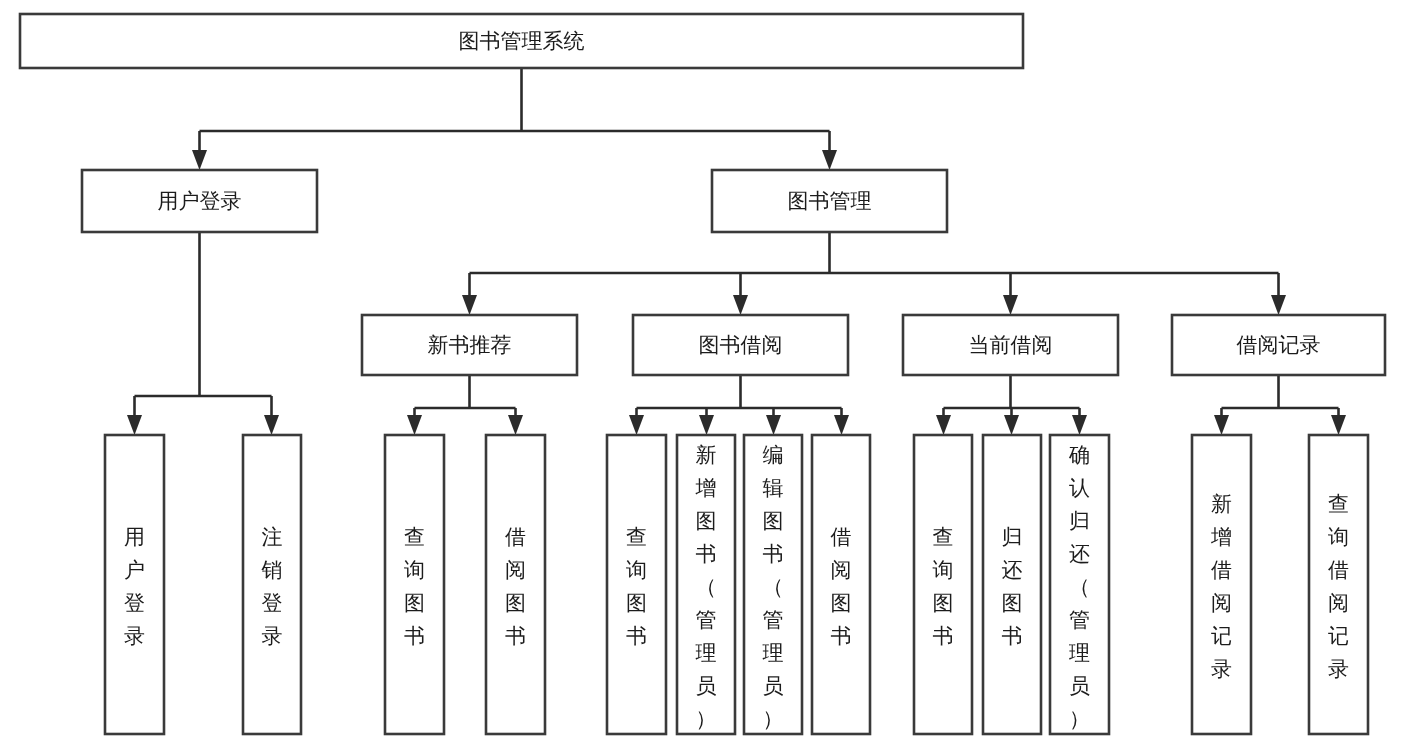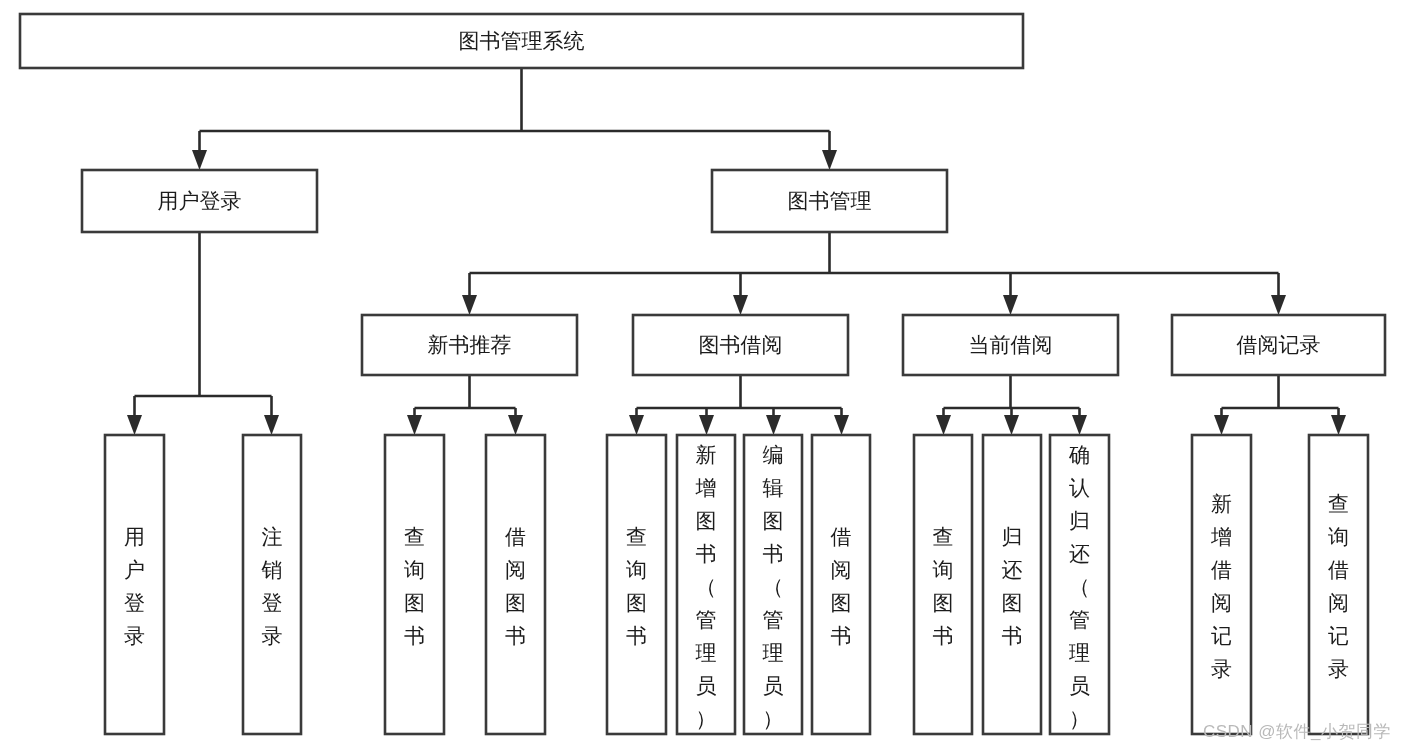--- a/index.html
+++ b/index.html
@@ -232,14 +232,13 @@
         <text class="node-label-v" x="1221.5" y="511.24"><tspan x="1221.5" y="511.24" text-anchor="middle">新</tspan><tspan x="1221.5" y="544.24" text-anchor="middle">增</tspan><tspan x="1221.5" y="577.24" text-anchor="middle">借</tspan><tspan x="1221.5" y="610.24" text-anchor="middle">阅</tspan><tspan x="1221.5" y="643.24" text-anchor="middle">记</tspan><tspan x="1221.5" y="676.24" text-anchor="middle">录</tspan></text>
       </g>
 
       <g>
         <rect class="node-box" x="1309" y="435" width="59" height="299"></rect>
         <text class="node-label-v" x="1338.5" y="511.24"><tspan x="1338.5" y="511.24" text-anchor="middle">查</tspan><tspan x="1338.5" y="544.24" text-anchor="middle">询</tspan><tspan x="1338.5" y="577.24" text-anchor="middle">借</tspan><tspan x="1338.5" y="610.24" text-anchor="middle">阅</tspan><tspan x="1338.5" y="643.24" text-anchor="middle">记</tspan><tspan x="1338.5" y="676.24" text-anchor="middle">录</tspan></text>
       </g>
     </g>
   </svg>
 
-  <div class="watermark-text">CSDN @软件_小贺同学</div>
 </div>
 
 </body></html>

